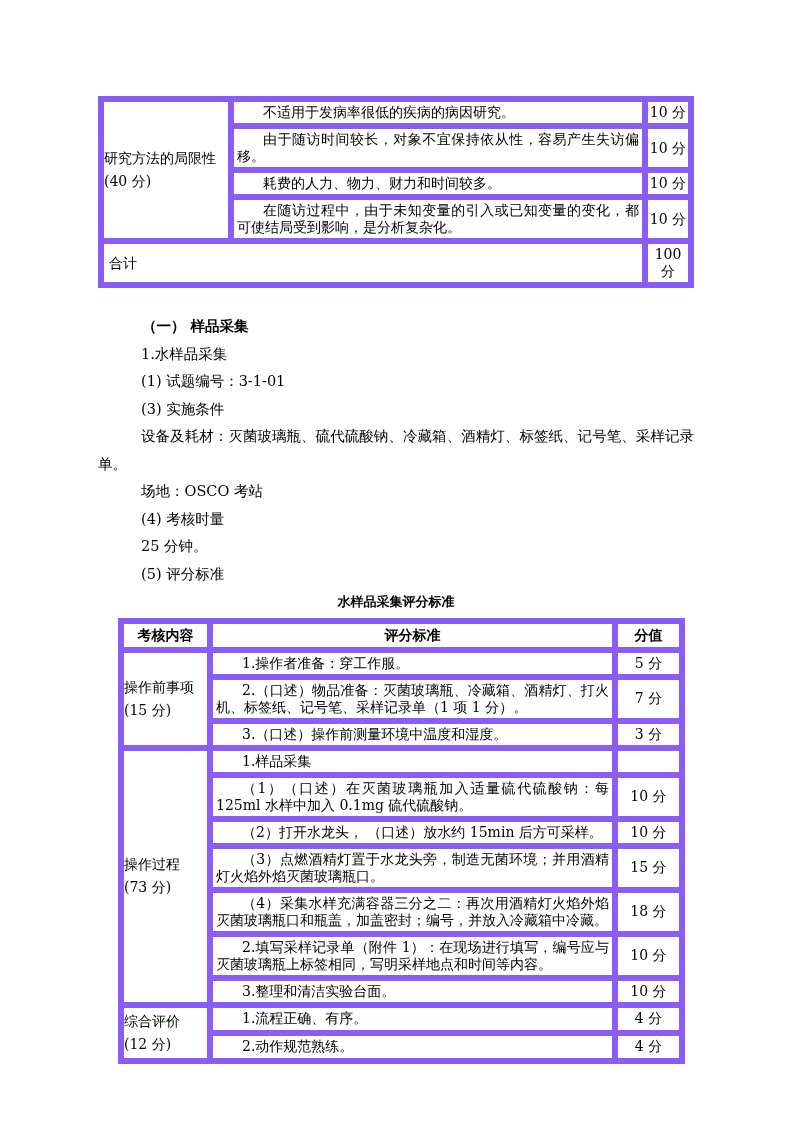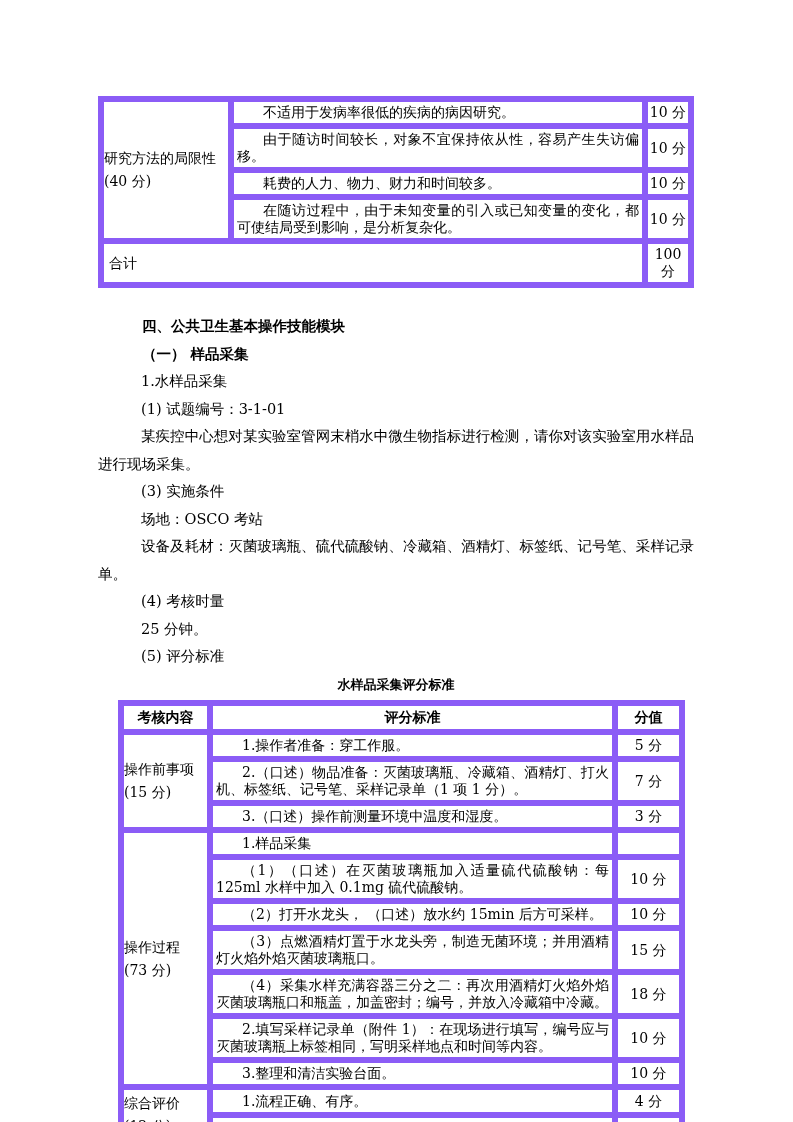--- a/index.html
+++ b/index.html
@@ -64,28 +64,26 @@
         <td class="score">10 分</td>
       </tr>
       <tr>
         <td class="total" colspan="2">合计</td>
         <td class="score">100 分</td>
       </tr>
     </tbody>
   </table>
 
   <div class="sections">
-    <div class="h">四、公共卫生基本操作技能模块</div>
     <div class="h">（一） 样品采集</div>
     <div class="para">1.水样品采集</div>
     <div class="para">(1) 试题编号：3-1-01</div>
-    <div class="para">某疾控中心想对某实验室管网末梢水中微生物指标进行检测，请你对该实验室用水样品进行现场采集。</div>
     <div class="para">(3) 实施条件</div>
+    <div class="para">设备及耗材：灭菌玻璃瓶、硫代硫酸钠、冷藏箱、酒精灯、标签纸、记号笔、采样记录单。</div>
     <div class="para">场地：OSCO 考站</div>
-    <div class="para">设备及耗材：灭菌玻璃瓶、硫代硫酸钠、冷藏箱、酒精灯、标签纸、记号笔、采样记录单。</div>
     <div class="para">(4) 考核时量</div>
     <div class="para">25 分钟。</div>
     <div class="para">(5) 评分标准</div>
     <div class="tbl-title">水样品采集评分标准</div>
   </div>
 
   <table class="t2">
     <colgroup>
         <col class="col-g">
         <col class="col-d">

